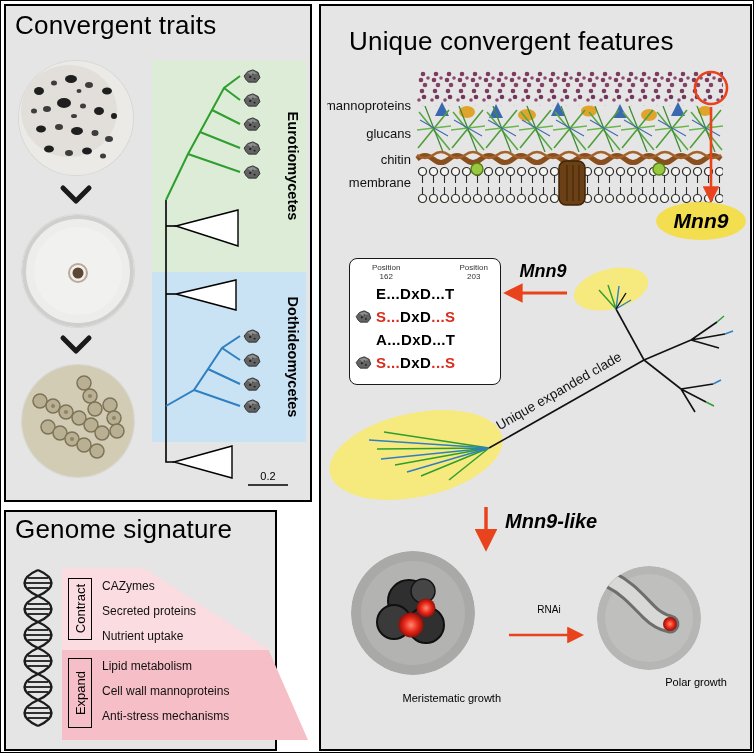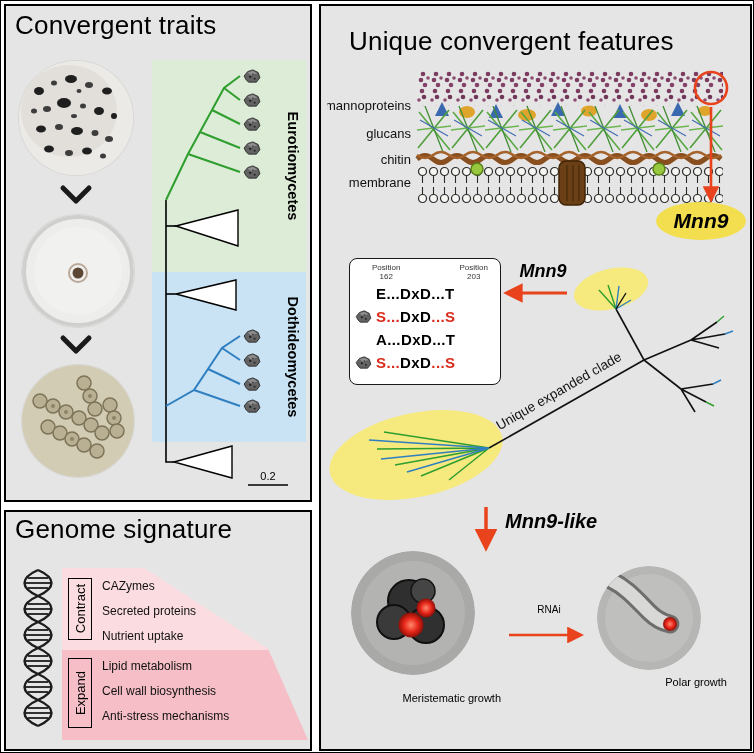--- a/index.html
+++ b/index.html
@@ -1,20 +1,20 @@
 <!DOCTYPE html>
 <html><head>
 <meta charset="utf-8">
 <style>
   html,body{margin:0;padding:0;background:#fff;}
   .figure{position:relative;width:754px;height:753px;background:#fff;
           font-family:"Liberation Sans",sans-serif;color:#111;border:1px solid #000;box-sizing:border-box;overflow:hidden;}
   .panel{position:absolute;background:#e5e5e5;border:2px solid #000;box-sizing:border-box;padding-left:7px;}
   #panelA{left:3px;top:3px;width:308px;height:498px;}
-  #panelB{left:3px;top:509px;width:308px;height:241px;}
+  #panelB{left:3px;top:509px;width:273px;height:241px;}
   #panelC{left:318px;top:3px;width:433px;height:747px;}
   .abs{position:absolute;}
   .ptitle{position:absolute;font-size:26px;font-weight:500;letter-spacing:.2px;color:#000;white-space:nowrap;}
   .circ{position:absolute;border-radius:50%;overflow:hidden;box-shadow:0 0 0 1px #d7d7d5;}
   .vbox{position:absolute;width:24px;border:1.5px solid #000;display:flex;align-items:center;justify-content:center;background:transparent;box-sizing:border-box;}
   .vbox span{writing-mode:vertical-rl;transform:rotate(180deg);font-size:13px;color:#000;}
   .trap{position:absolute;}
   .plist{position:absolute;}
   .plist div{font-size:12px;line-height:25px;color:#111;white-space:nowrap;}
   .alignbox{background:#fff;border:1.5px solid #1a1a1a;border-radius:8px;box-sizing:border-box;}
@@ -250,21 +250,21 @@
       <div>CAZymes</div>
       <div>Secreted proteins</div>
       <div>Nutrient uptake</div>
     </div>
 
     <div class="vbox" style="left:62px;top:146px;height:70px">
       <span>Expand</span>
     </div>
     <div class="plist" style="left:96px;top:142px">
       <div>Lipid metabolism</div>
-      <div>Cell wall biosynthesis</div>
+      <div>Cell wall mannoproteins</div>
       <div>Anti-stress mechanisms</div>
     </div>
   </section>
 
   <section class="panel" id="panelC">
     <h2 class="ptitle" style="left:12px;top:4px;margin:16px">Unique convergent features</h2>
 
     <svg class="abs" style="left:6px;top:52px" width="422" height="192">
       <text x="84" y="52" text-anchor="end" font-size="13" fill="#111">mannoproteins</text>
       <text x="84" y="80" text-anchor="end" font-size="13" fill="#111">glucans</text>

